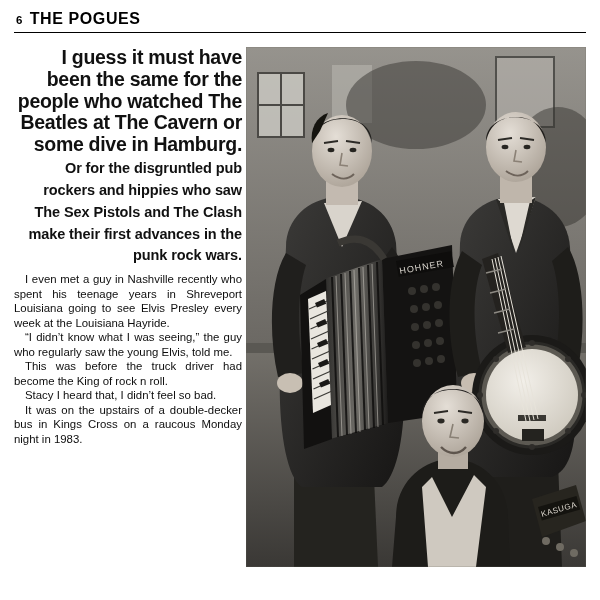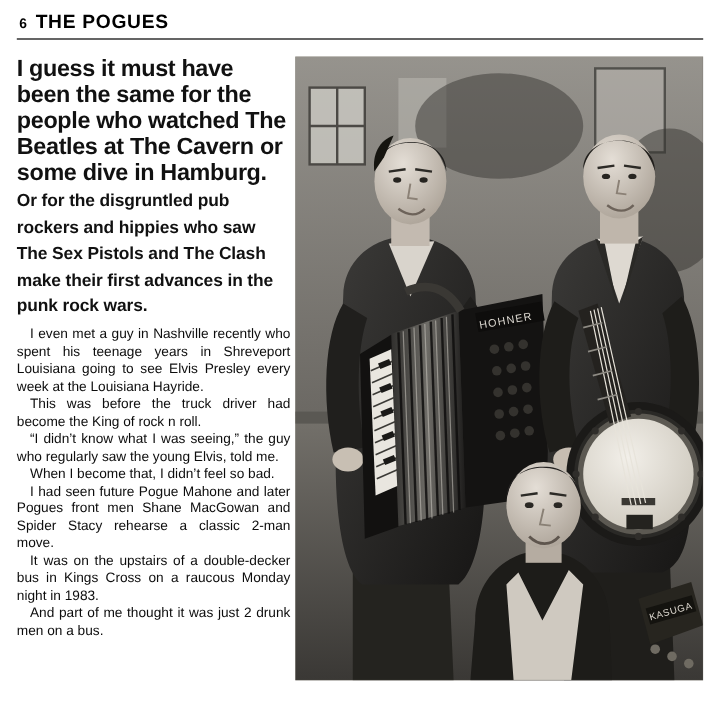--- a/index.html
+++ b/index.html
@@ -52,20 +52,21 @@
     top: 0;
     width: 228px;
   }
   .drop-head {
     font-weight: bold;
     font-size: 19.5px;
     line-height: 1.12;
     letter-spacing: -0.3px;
     margin: 0 0 0 0;
     color: #111;
+    text-align: right;
   }
   .drop-head .cont {
     font-size: 14.5px;
     letter-spacing: -0.1px;
     line-height: 1.12;
   }
   .para {
     font-size: 11.4px;
     line-height: 1.27;
     text-align: justify;
@@ -98,26 +99,24 @@
   <div class="rule"></div>
 
   <div class="body-area">
 
     <div class="text-col">
       <p class="drop-head">
         <span>I guess it must have been the same for the people who watched The Beatles at The Cavern or some dive in Hamburg.</span>
         <span class="cont">Or for the disgruntled pub rockers and hippies who saw The Sex Pistols and The Clash make their first advances in the punk rock wars.</span>
       </p>
       <p class="para first">I even met a guy in Nashville recently who spent his teenage years in Shreveport Louisiana going to see Elvis Presley every week at the Louisiana Hayride.</p>
+      <p class="para">“I didn’t know what I was seeing,” the guy who regularly saw the young Elvis, told me.</p>
       <p class="para">This was before the truck driver had become the King of rock n roll.</p>
-      <p class="para">“I didn’t know what I was seeing,” the guy who regularly saw the young Elvis, told me.</p>
-      <p class="para">When I become that, I didn’t feel so bad.</p>
-      <p class="para">I had seen future Pogue Mahone and later Pogues front men Shane MacGowan and Spider Stacy rehearse a classic 2-man move.</p>
+      <p class="para">Stacy I heard that, I didn’t feel so bad.</p>
       <p class="para">It was on the upstairs of a double-decker bus in Kings Cross on a raucous Monday night in 1983.</p>
-      <p class="para">And part of me thought it was just 2 drunk men on a bus.</p>
     </div>
 
     <div class="photo">
       <svg width="340" height="520" viewBox="0 0 340 520" xmlns="http://www.w3.org/2000/svg">
         <defs>
           <linearGradient id="skyg" x1="0" y1="0" x2="0" y2="1">
             <stop offset="0%" stop-color="#c9c7c2"></stop>
             <stop offset="100%" stop-color="#9e9c97"></stop>
           </linearGradient>
           <linearGradient id="wallg" x1="0" y1="0" x2="0" y2="1">

